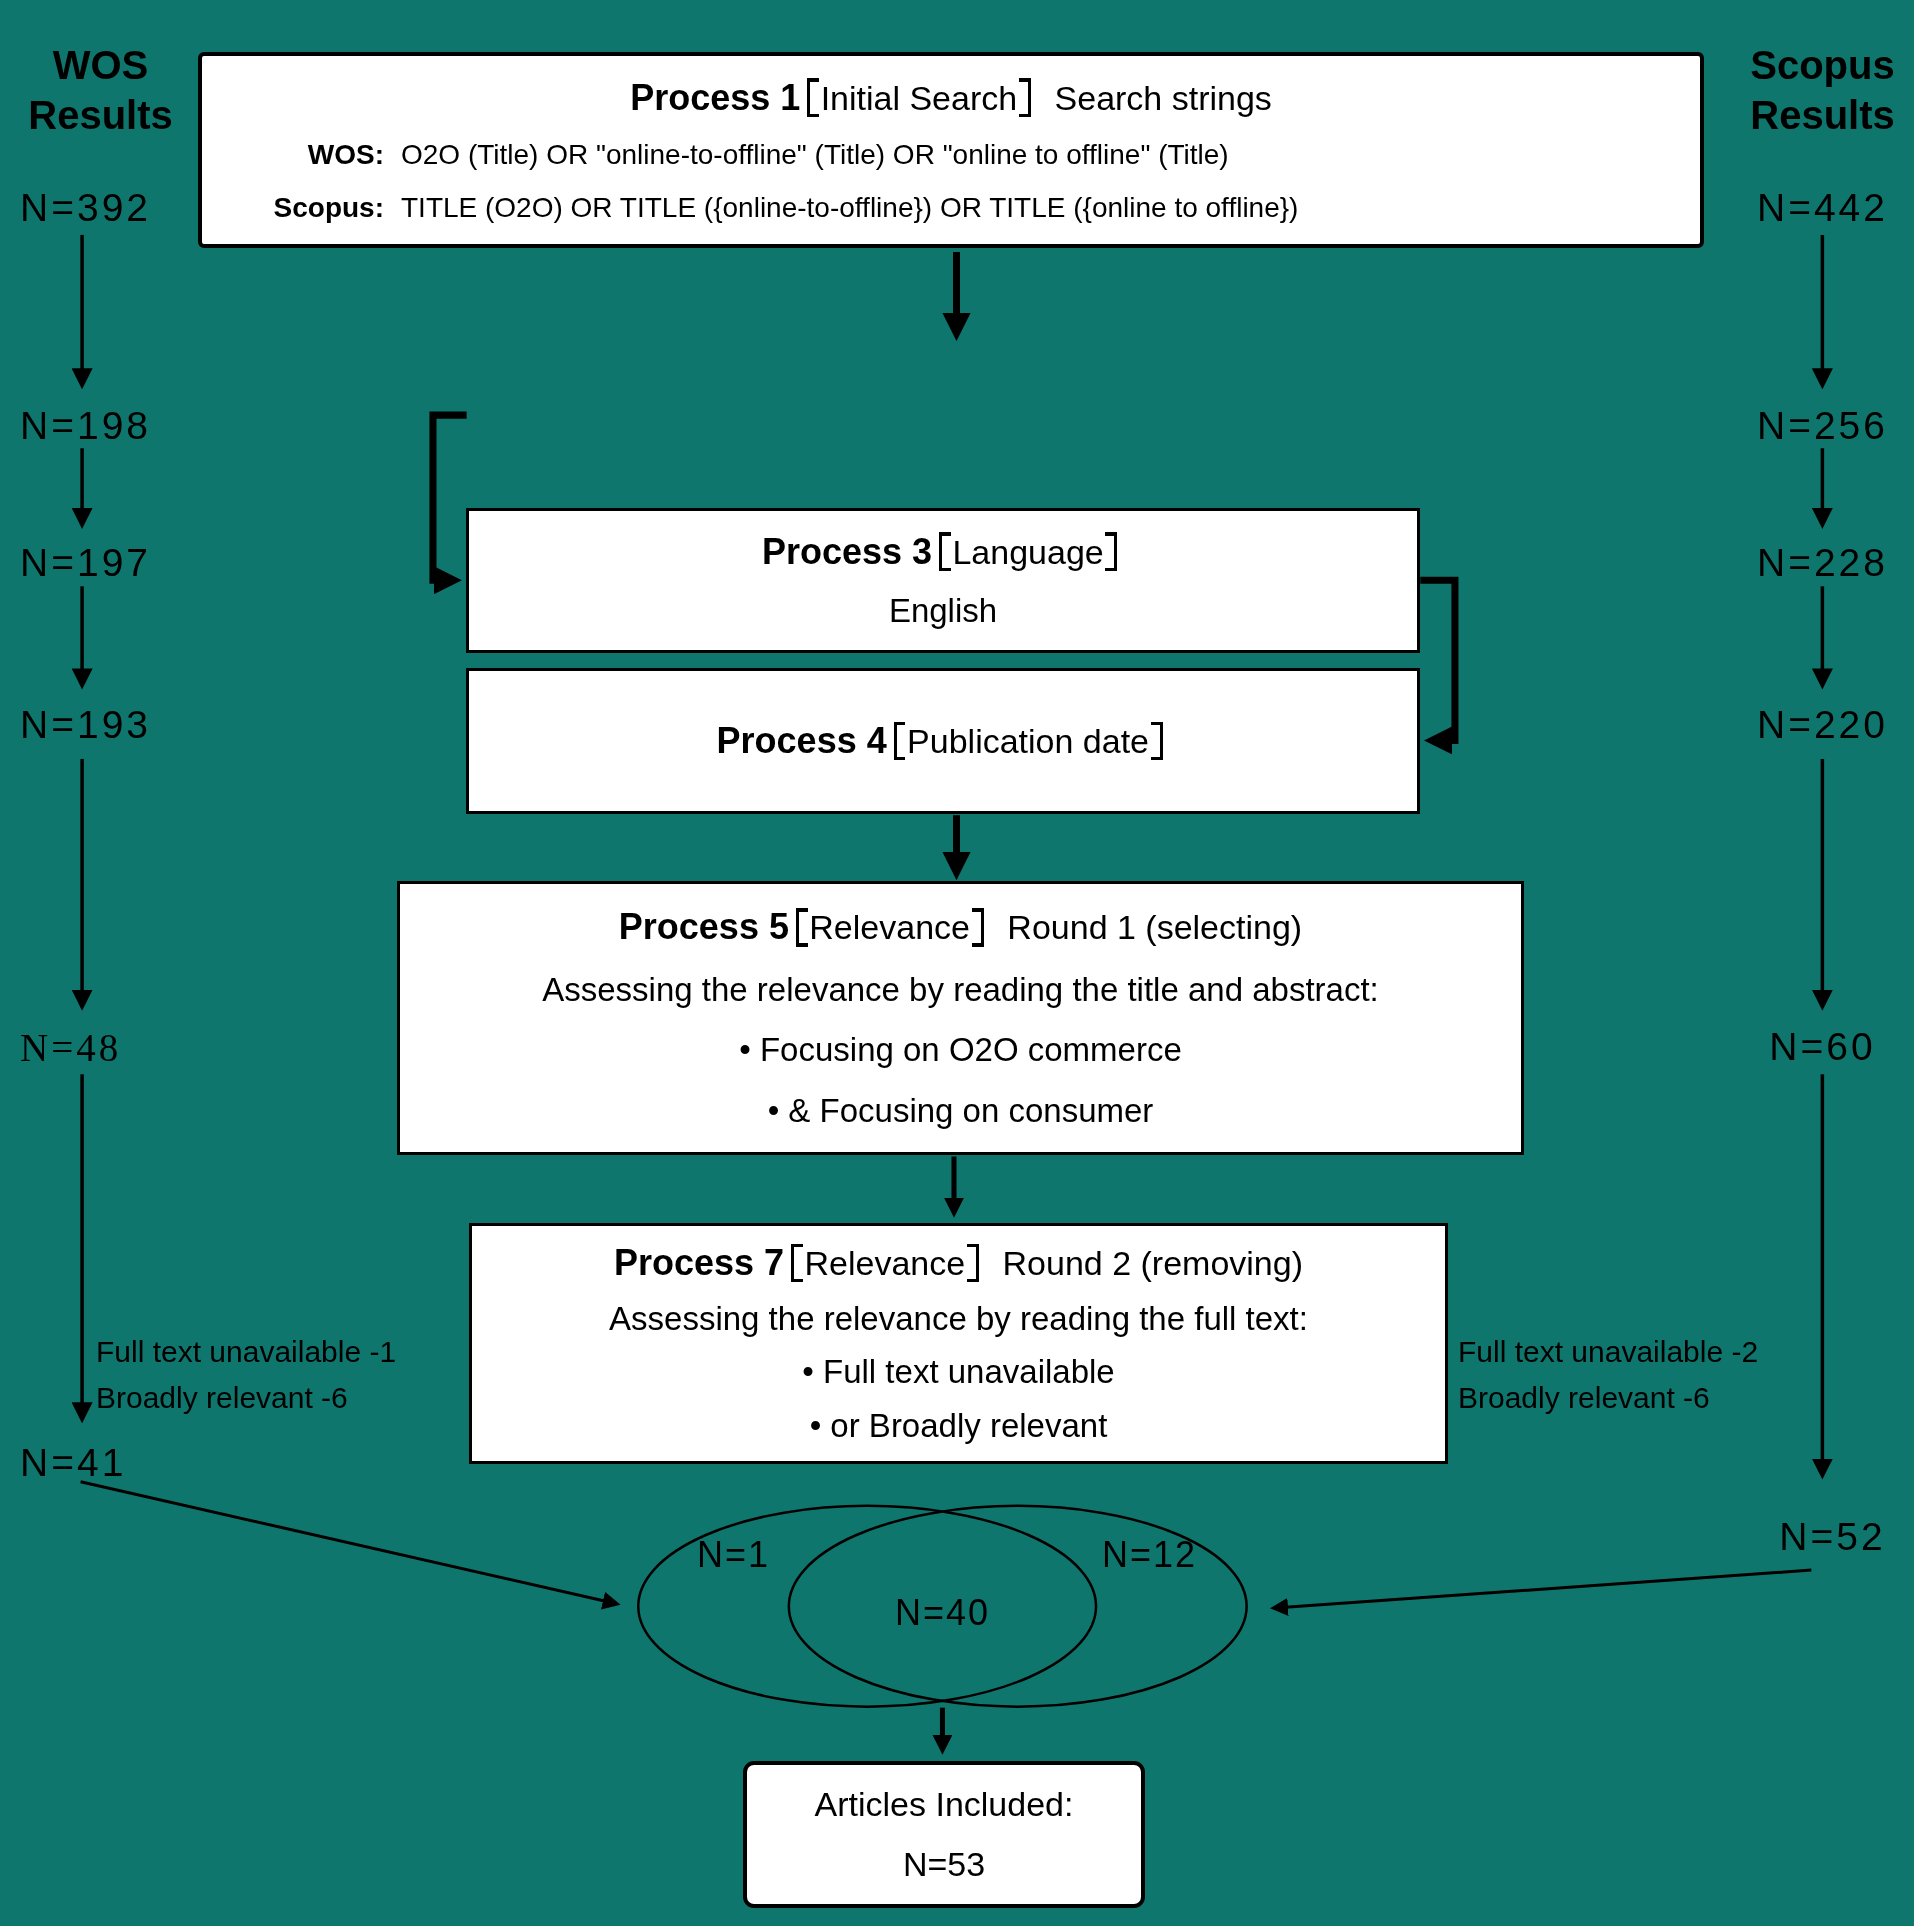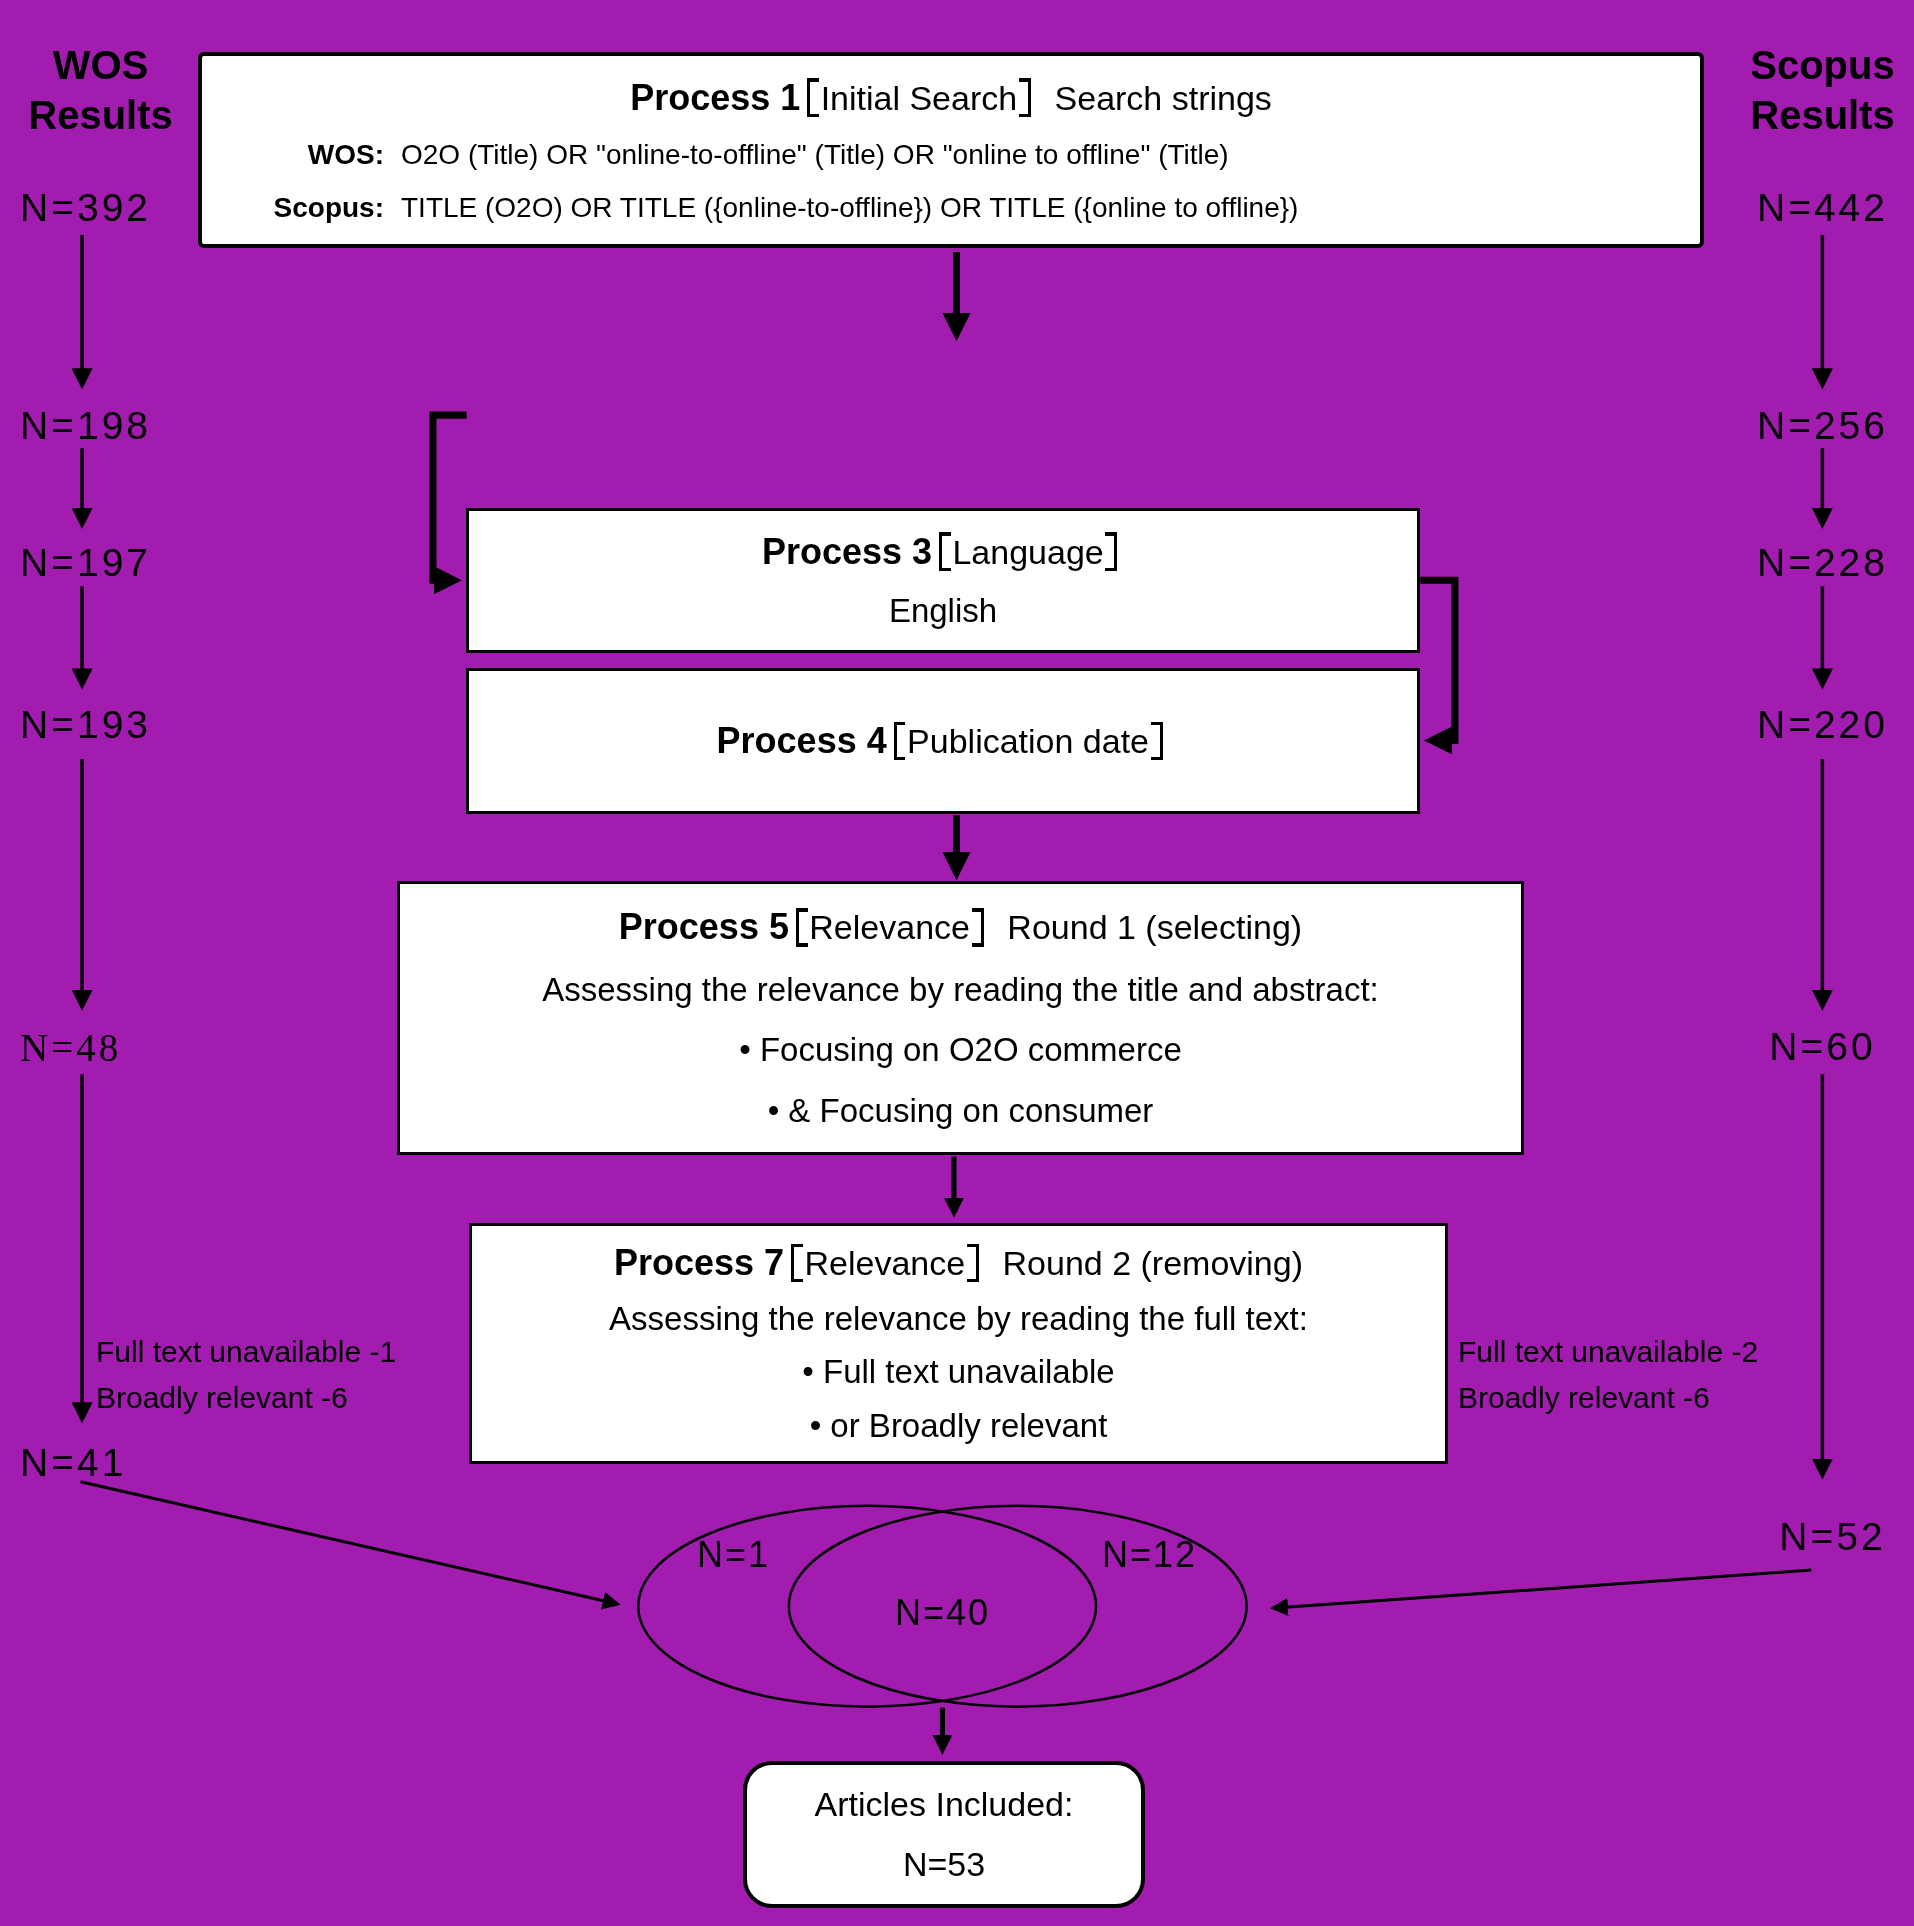--- a/index.html
+++ b/index.html
@@ -1,18 +1,18 @@
 <!DOCTYPE html>
 <html style="font-size:8px"><head>
 <meta charset="utf-8">
 <style>
   * { box-sizing: border-box; margin: 0; padding: 0; }
   html, body { background: #ffffff; }
   body { font-family: "Liberation Sans", "DejaVu Sans", sans-serif; color: #000; }
-  .canvas { position: relative; width: 1915px; height: 1926px; background: #a21caf; overflow: hidden; }
+  .canvas { position: relative; width: 1915px; height: 1926px; background: #0f766e; overflow: hidden; }
   .layer { position: absolute; left: 0; top: 0; width: 1915px; height: 1926px; }
 
   .pbox {
     position: absolute; border: 3.5px solid #000; background: #fff;
     display: flex; flex-direction: column; justify-content: space-evenly;
     align-items: center; text-align: center;
   }
   .pbox.thick { border-width: 4.5px; }
   .title { font-size: 34px; white-space: nowrap; }
   .title .b { font-weight: bold; font-size: 36px; }
@@ -159,19 +159,19 @@
     </div>
     <div class="body-text">Assessing the relevance by reading the full text:</div>
     <div class="body-text">• Full text unavailable</div>
     <div class="body-text">• or  Broadly relevant</div>
   </div>
 
   <div class="vl" style="left:668px; top:1534px; width:131px;">N=1</div>
   <div class="vl" style="left:872px; top:1592px; width:141px;">N=40</div>
   <div class="vl" style="left:1084px; top:1534px; width:131px;">N=12</div>
 
-  <div class="pbox final" style="left:743px; top:1761px; width:402px; height:147px;">
+  <div class="pbox final" style="left:743px; top:1761px; width:402px; height:147px;border-radius:11px;">
     <div class="body-text">Articles Included:</div>
     <div class="body-text">N=53</div>
   </div>
 
 </div>
 
 
 </body></html>

